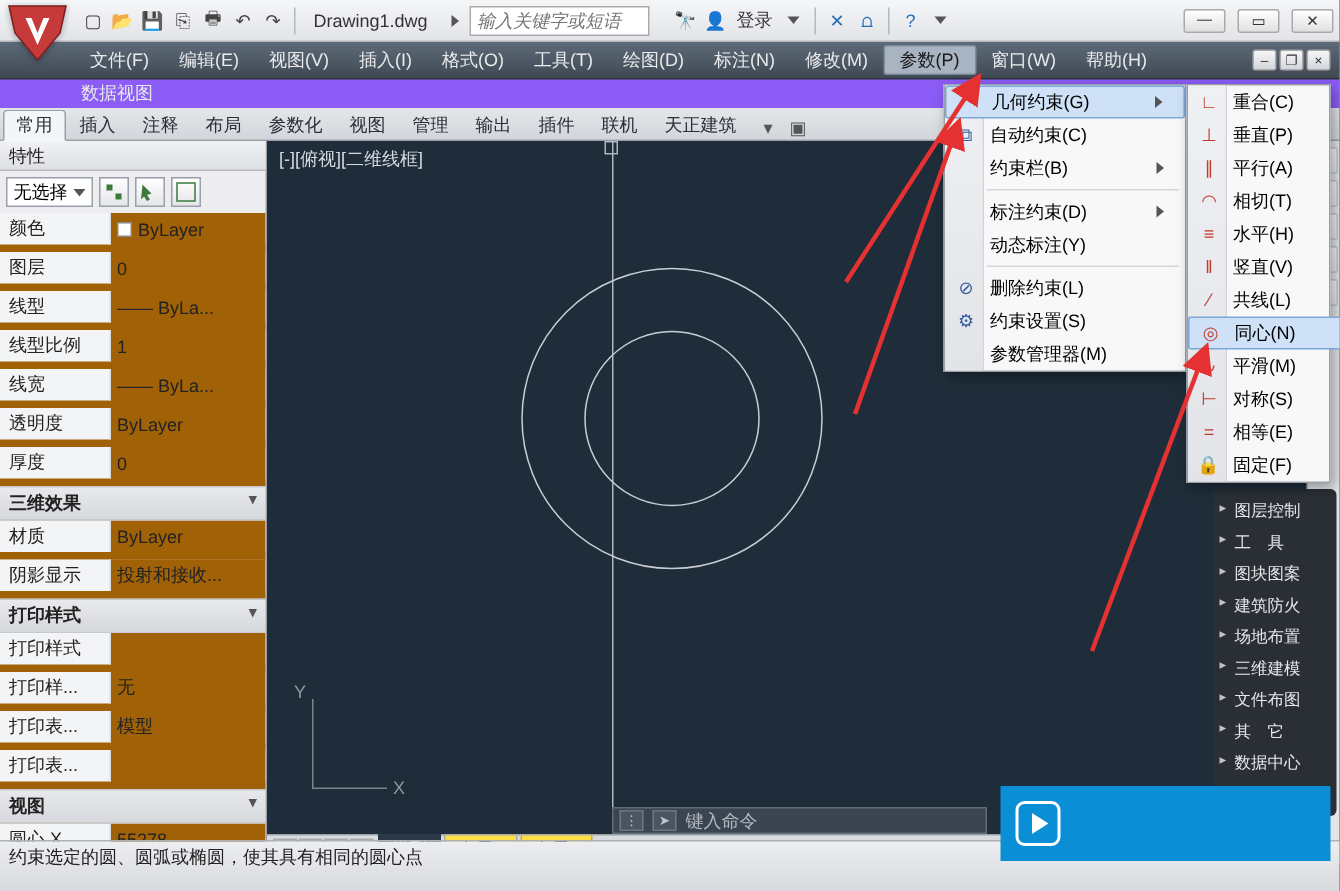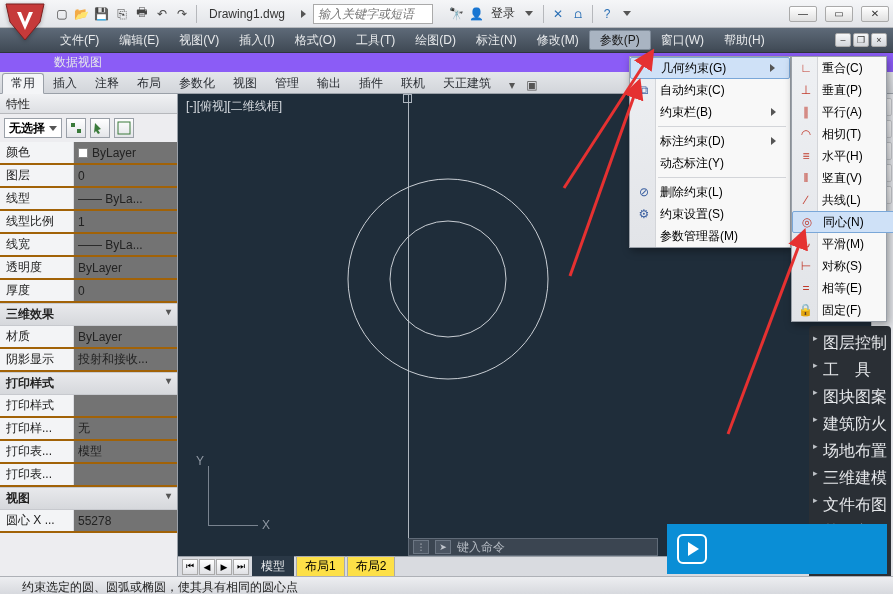--- a/index.html
+++ b/index.html
@@ -34,26 +34,26 @@
 .ribbon-tabs { height:22px; background:linear-gradient(#e4e6ea,#d2d5da); display:flex; align-items:flex-end; padding:0 2px; border-bottom:1px solid #9aa0a8; position:relative;}
 .rtab { padding:1px 8px; color:#2b2f35; border:1px solid transparent; border-bottom:none; }
 .rtab.active { background:#f4f5f7; border:1px solid #9aa0a8; border-bottom:1px solid #f4f5f7; border-radius:3px 3px 0 0; position:relative; top:1px;}
 .rtab-tools { width:16px; height:16px; margin-left:4px; display:flex; align-items:center; justify-content:center; color:#555;}
 
 
 .main { display:flex; height:calc(100% - 28px - 24px - 20px - 22px - 18px); }
 .props-panel { width:178px; background:#ededf0; border-right:1px solid #9aa0a8; display:flex; flex-direction:column; }
 .props-title { height:20px; background:linear-gradient(#f1f2f4,#dddfe3); border-bottom:1px solid #b6b8bc; padding:2px 6px; color:#222;}
 .props-toolbar { height:28px; display:flex; align-items:center; gap:4px; padding:2px 4px; }
-.props-toolbar .sel { flex:0 0 auto; height:20px; border:1px solid #9aa0a8; background:#fff; padding:0 4px; display:flex; align-items:center; gap:4px;font-weight:bold;}
+.props-toolbar .sel { flex:0 0 auto; height:20px; border:1px solid #9aa0a8; background:#fff; padding:0 4px; display:flex; align-items:center; gap:4px;}
 .props-toolbar .pick-btn { width:20px; height:20px; border:1px solid #9aa0a8; background:linear-gradient(#fff,#e4e5e9); display:flex; align-items:center; justify-content:center;}
 .props-grid { flex:1; overflow:auto; }
 .props-group-hd { background:linear-gradient(#e8e9ec,#d6d8dc); border-top:1px solid #c7c9ce; border-bottom:1px solid #c7c9ce; padding:2px 6px; font-weight:bold; color:#222; position:relative;}
 .props-group-hd:after{content:"▾"; position:absolute; right:6px; color:#555; font-size:10px;}
-.prow { display:flex; border-bottom:2px solid #a16207; background:#737373;}
+.prow { display:flex; border-bottom:5px solid #a16207; background:#a16207;}
 .prow .plabel { width:74px; padding:2px 6px; background:#f3f4f6; border-right:1px solid #dcdde1; color:#222; white-space:nowrap; overflow:hidden;}
 .prow .pval { flex:1; padding:2px 4px; color:#222; display:flex; align-items:center; gap:4px; white-space:nowrap; overflow:hidden;}
 .swatch { width:10px; height:10px; border:1px solid #888; background:#fff; display:inline-block;}
 
 
 .canvas-wrap { flex:1; position:relative; display:flex; }
 .canvas { flex:1; background:#1f2d3a; position:relative; overflow:hidden;}
 .viewport-label { position:absolute; top:4px; left:8px; color:#d7dbe0; }
 .ucs-y { position:absolute; bottom:108px; left:18px; color:#8f98a3;}
 .ucs-line-v { position:absolute; bottom:50px; left:30px; width:1px; height:60px; background:#79838f;}
@@ -82,25 +82,25 @@
 .ctx-menu .ci .arrow-r { margin-left:auto; }
 .ctx-menu .sep { height:1px; background:#d3d5d9; margin:3px 4px 3px 28px;}
 .ctx-menu .iconbar { position:absolute; left:0; top:0; bottom:0; width:26px; background:linear-gradient(#eef0f3,#e2e4e8); border-right:1px solid #d3d5d9;}
 .icon-svg { width:14px; height:14px; }
 
 
 .v-toolbar { width:22px; background:#e2e4e8; border-left:1px solid #b6b8bc; display:flex; flex-direction:column; align-items:center; gap:4px; padding-top:4px;}
 .v-toolbar .vb { width:18px; height:18px; border:1px solid #b6b8bc; background:linear-gradient(#fbfbfc,#e6e7ea); border-radius:2px; opacity:.7;}
 
 .right-float { position:absolute; right:2px; top:326px; width:82px; background:#2a2f35; border-radius:4px; padding:4px 2px;}
-.right-float .rfi { color:#e4e6e9; font-size:16px; padding:3px 2px 3px 12px; position:relative; white-space:nowrap;}
+.right-float .rfi { color:#e4e6e9; font-size:11px; padding:3px 2px 3px 12px; position:relative; white-space:nowrap;}
 .right-float .rfi:before { content:"▸"; position:absolute; left:2px; color:#bfc3c8; font-size:9px;}
 
 
-.statusbar { position:absolute; bottom:0; left:0; right:0; height:18px; background:linear-gradient(#edeef1,#d7d9de); border-top:1px solid #aeb1b7; padding:2px 22px; color:#222;}
+.statusbar { position:absolute; bottom:0; left:0; right:0; height:34px; background:linear-gradient(#edeef1,#d7d9de); border-top:1px solid #aeb1b7; padding:2px 6px; color:#222;}
 
 
 .arrow { position:absolute; z-index:30; pointer-events:none;}
 
 
 .watermark { position:absolute; right:6px; bottom:20px; height:50px; width:220px; background:#0a8ed6; display:flex; align-items:center; padding:0 10px; gap:8px; z-index:15;}
 .watermark .play { width:30px; height:30px; border:2px solid #fff; border-radius:6px; display:flex; align-items:center; justify-content:center;}
 .watermark .play span{ width:0;height:0;border-top:7px solid transparent;border-bottom:7px solid transparent;border-left:11px solid #fff; margin-left:3px;}
 .watermark .txt { color:#fff; display:flex; flex-direction:column; line-height:1.1;}
 .watermark .txt .cn{ font-size:17px; font-weight:bold; letter-spacing:2px;}

